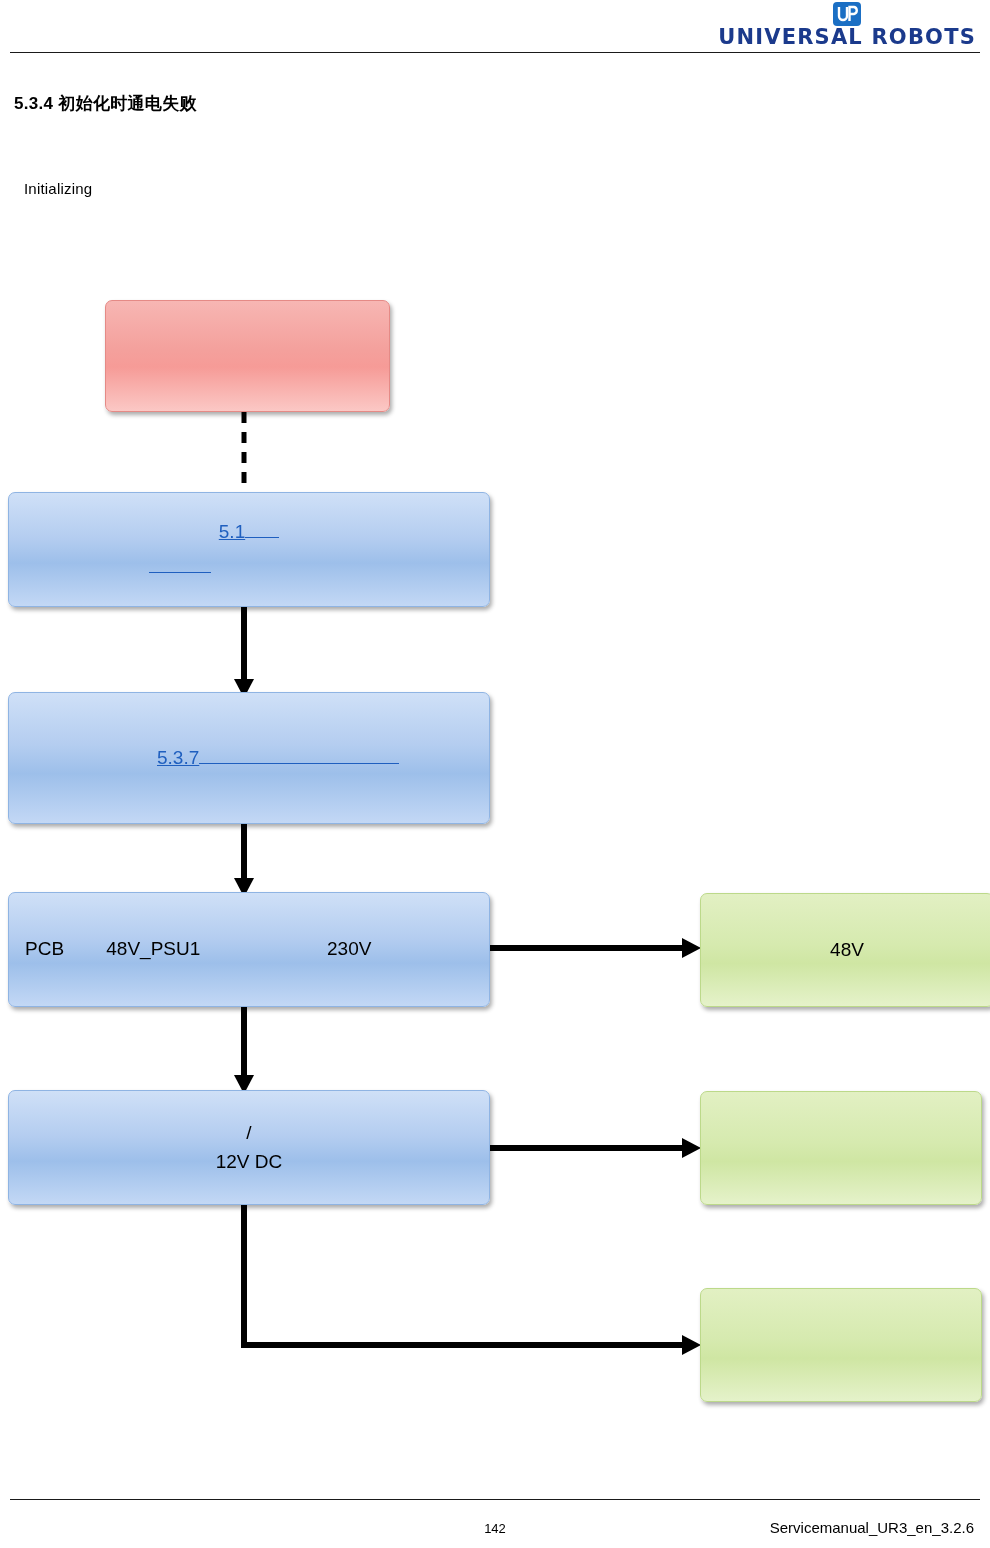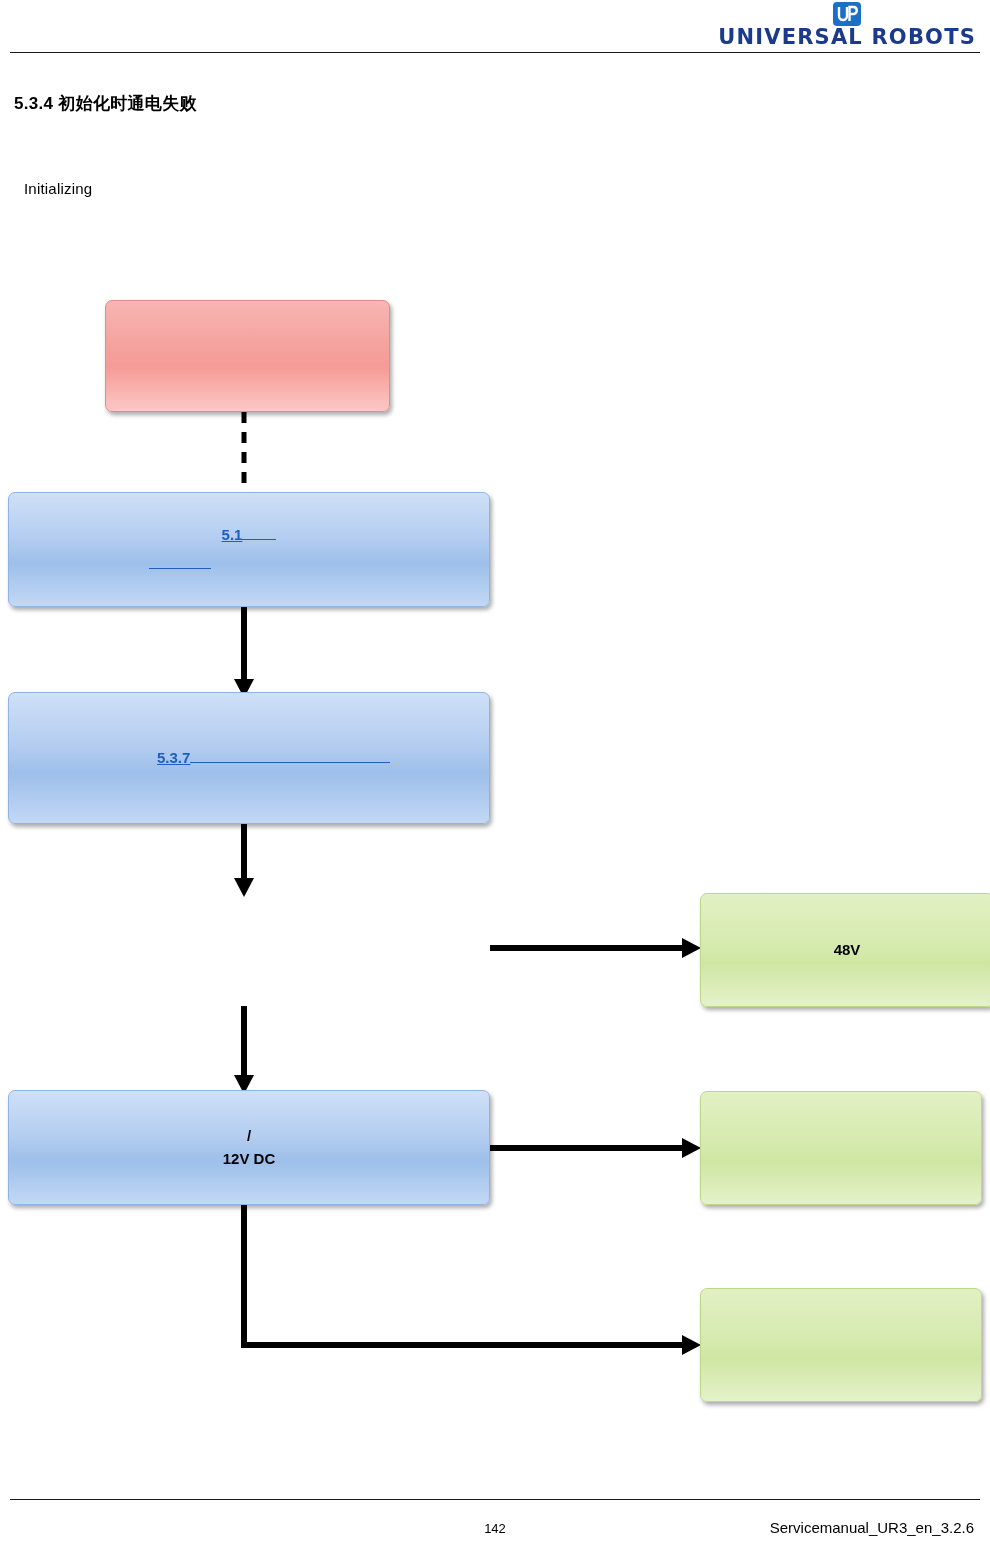--- a/index.html
+++ b/index.html
@@ -85,24 +85,23 @@
     height: 1548px;
   }
   .node {
     position: absolute;
     box-sizing: border-box;
     border-radius: 7px;
     display: flex;
     align-items: center;
     justify-content: center;
     text-align: center;
-    font-size: 15px;
+    font-size: 19px;
     line-height: 1.5;
     box-shadow: 2px 3px 4px rgba(0,0,0,0.33);
-    font-weight: bold;
   }
   .node-red {
     background: linear-gradient(to bottom, #f7b6b3 0%, #f4a09c 45%, #f69b97 60%, #fbc8c5 100%);
     border: 1px solid #e58a86;
   }
   .node-blue {
     background: linear-gradient(to bottom, #cfe0f7 0%, #b4cdf0 40%, #9dbfea 62%, #c3d8f5 100%);
     border: 1px solid #8fb4e3;
   }
   .node-green {
@@ -238,20 +237,23 @@
       </span>
     </div>
   </div>
 
   <div class="node node-blue" style="left:8px; top:692px; width:482px; height:132px;">
     <div class="node-inner" style="text-align:left; padding-left:148px;">
       <span class="link">5.3.7</span><span class="link-blank-long"></span>
     </div>
   </div>
 
+  <div class="node node-blue" style="left:8px; top:892px; width:482px; height:115px;">
+    <div class="node-inner" style="text-align:left; padding-left:16px; white-space:pre;">PCB        48V_PSU1                        230V</div>
+  </div>
 
   <div class="node node-blue" style="left:8px; top:1090px; width:482px; height:115px;">
     <div class="node-inner">
       <div>/</div>
       <div>12V DC</div>
     </div>
   </div>
 
   <div class="node node-green" style="left:700px; top:893px; width:294px; height:114px;">
     <span class="node-inner">48V</span>

